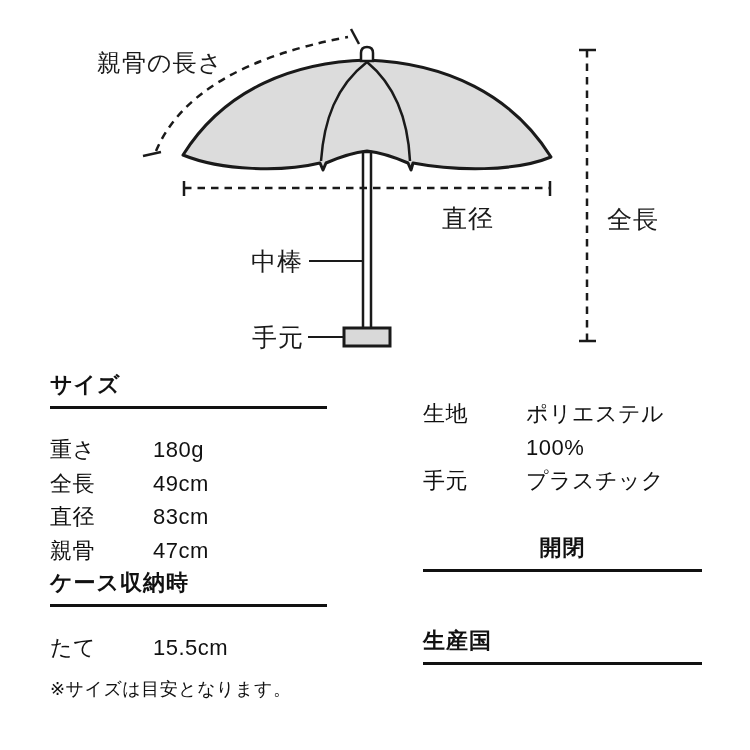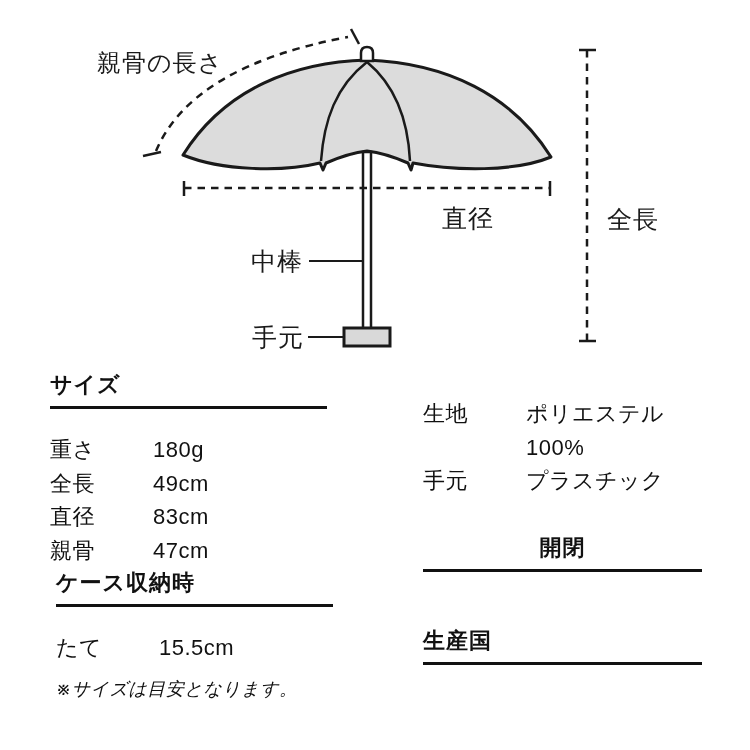--- a/index.html
+++ b/index.html
@@ -18,23 +18,23 @@
   .handle-rect{stroke:#1a1a1a;stroke-width:3;}
   .leader{fill:none;stroke:#1a1a1a;stroke-width:2;}
   .dlabel{font-size:25px;fill:#1a1a1a;letter-spacing:1px;}
   .dlabel.small{font-size:24px;}
   .section{position:absolute;}
   .section-title{font-size:22px;font-weight:700;line-height:24px;padding-bottom:9px;border-bottom:3px solid #111;letter-spacing:1px;}
   .rows{margin-top:24px;}
   .row{display:flex;font-size:22px;line-height:33.5px;letter-spacing:.5px;}
   .row .lbl{width:103px;flex:none;}
   .vals{display:flex;flex-direction:column;}
-  .note{margin-top:12px;font-size:18px;letter-spacing:.5px;font-style:italic;}
+  .note{margin-top:12px;font-size:18px;letter-spacing:.5px;}
   #sec-size{left:50px;top:373px;width:277px;}
-  #sec-case{left:56px;top:571px;width:277px;}
+  #sec-case{left:50px;top:571px;width:277px;}
   #sec-material{left:423px;top:373px;width:279px;}
   #sec-open{left:423px;top:536px;width:279px;text-align:center;}
   #sec-country{left:423px;top:629px;width:279px;}
 </style>
 </head>
 <body>
 
 <svg viewBox="0 0 750 362" width="750" height="362">
 
   <path class="dash" d="M156,151 Q192,66 348,37"></path>

